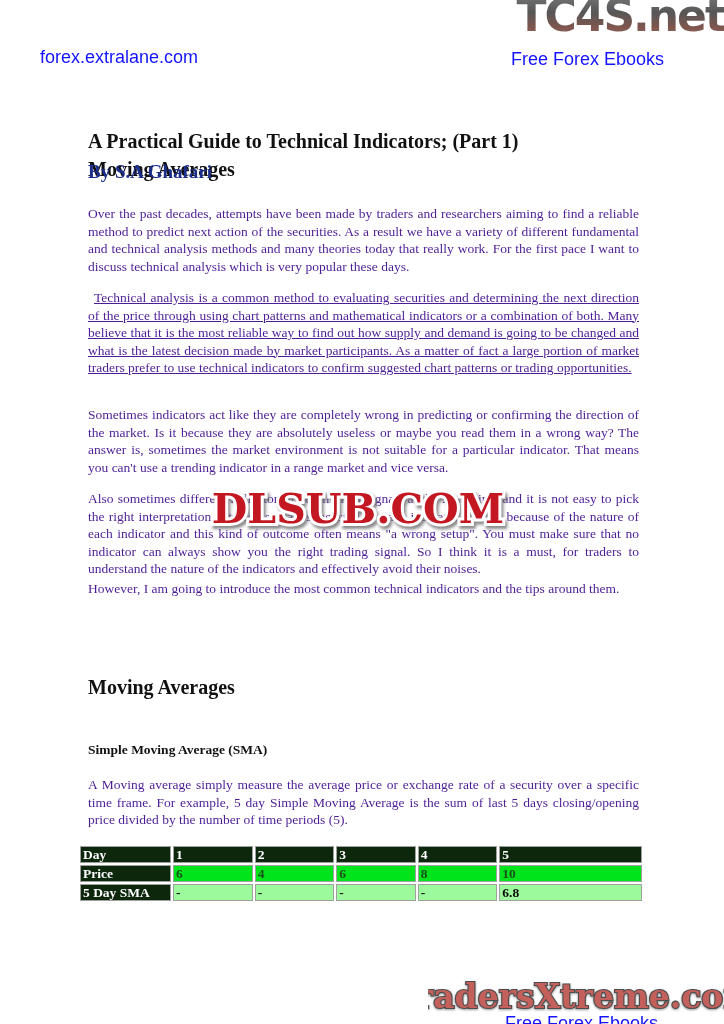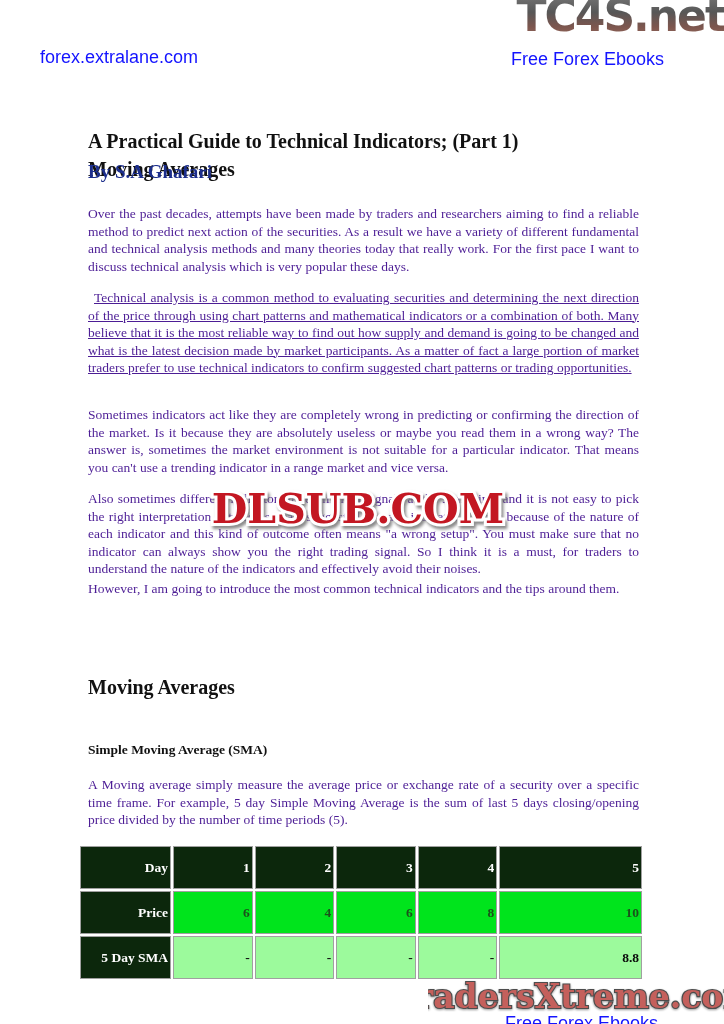--- a/index.html
+++ b/index.html
@@ -48,21 +48,21 @@
   
   .dlsub{left:206px;top:480px;z-index:4;}
   .txtreme{left:428px;top:973px;z-index:2;}
   
   .sma-table{
     left:78px;top:844px;width:566px;
     border-collapse:separate;border-spacing:2px;
     font-family:"Liberation Serif",serif;font-size:13.5px;font-weight:bold;
   }
   .sma-table td{
-    text-align:right;padding:13px 2px;line-height:15px;
+    text-align:left;padding:0 2px;line-height:15px;
     border:1px solid #a0a0a0;
   }
   .sma-table td.col-label{width:16.5%;}
   .cell-dark{background:#0c270c;color:#ffffff;}
   .cell-bright{background:#00e41c;color:#1b511b;}
   .cell-light{background:#9cfa9c;color:#0a0a0a;}
 </style>
 </head>
 <body>
 
@@ -107,21 +107,21 @@
     <td class="cell-bright">6</td>
     <td class="cell-bright">8</td>
     <td class="cell-bright">10</td>
   </tr>
   <tr>
     <td class="cell-dark col-label">5 Day SMA</td>
     <td class="cell-light">-</td>
     <td class="cell-light">-</td>
     <td class="cell-light">-</td>
     <td class="cell-light">-</td>
-    <td class="cell-light">8.8</td>
+    <td class="cell-light">6.8</td>
   </tr>
 </tbody>
   </table>
 
 <a class="abs blue-link ftr-left">forex.extralane.com</a>
 <a class="abs blue-link ftr-right">Free Forex Ebooks</a>
 <svg class="abs txtreme" width="296" height="48" viewBox="0 0 296 48">
   <text x="148" y="35" text-anchor="middle" font-family="DejaVu Serif, serif" font-size="33" font-weight="bold" fill="#c4605c" stroke="#4d4d4d" stroke-width="2.2" paint-order="stroke" style="filter:drop-shadow(0 1px 1px #999999);">TradersXtreme.com</text>
 </svg>
 

